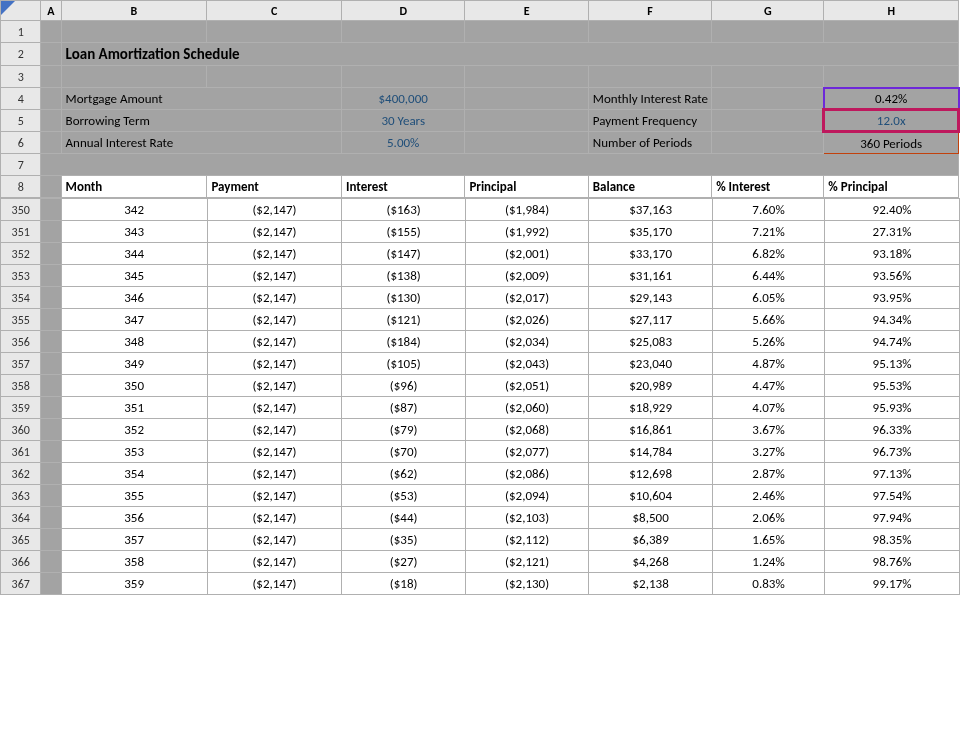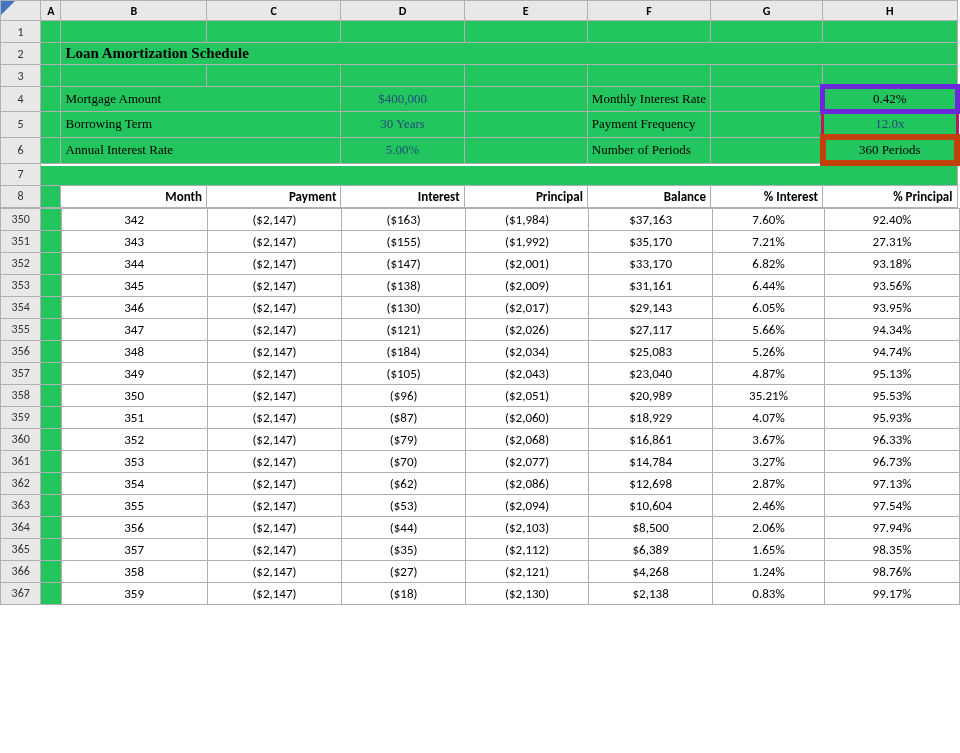--- a/index.html
+++ b/index.html
@@ -48,23 +48,22 @@
     .row-num {
       background: #e8e8e8;
       text-align: center;
       font-weight: normal;
       color: #333;
       font-size: 12px;
     }
 
     
     .cell {
-      background: #22c55e;
+      background: #a3a3a3;
       height: 22px;
-      font-family: Liberation Serif, serif;
     }
 
     .cell-center { text-align: center; }
     .cell-left   { text-align: left; }
 
     
     .cell-input-blue {
       color: #1f4e79;
       border: 1px solid #4472c4;
       text-align: center;
@@ -73,21 +72,21 @@
     
     .title-cell {
       font-weight: bold;
       font-size: 15px;
     }
 
     
     .data-header {
       background: #fff;
       font-weight: bold;
-      text-align: right;
+      text-align: left;
       border: 1px solid #b0b0b0;
     }
 
     
     .data-cell {
       text-align: center;
       background: #fff;
     }
 
     
@@ -171,21 +170,21 @@
     </tr>
 
     <tr>
       <td class="row-num">4</td>
       <td class="cell"></td>
       <td class="cell cell-left" colspan="2">Mortgage Amount</td>
       <td class="cell cell-input-blue">$400,000</td>
       <td class="cell"></td>
       <td class="cell cell-left">Monthly Interest Rate</td>
       <td class="cell"></td>
-      <td class="cell cell-center" style="border:5px solid #6d28d9;">0.42%</td>
+      <td class="cell cell-center" style="border:2px solid #6d28d9;">0.42%</td>
     </tr>
 
     <tr>
       <td class="row-num">5</td>
       <td class="cell"></td>
       <td class="cell cell-left" colspan="2">Borrowing Term</td>
       <td class="cell cell-input-blue">30 Years</td>
       <td class="cell"></td>
       <td class="cell cell-left">Payment Frequency</td>
       <td class="cell"></td>
@@ -193,21 +192,21 @@
     </tr>
 
     <tr>
       <td class="row-num">6</td>
       <td class="cell"></td>
       <td class="cell cell-left" colspan="2">Annual Interest Rate</td>
       <td class="cell cell-input-blue">5.00%</td>
       <td class="cell"></td>
       <td class="cell cell-left">Number of Periods</td>
       <td class="cell"></td>
-      <td class="cell cell-center" style="border:6px solid #c2410c;margin-top:18px;">360 Periods</td>
+      <td class="cell cell-center" style="border:1px solid #c2410c;margin-top:18px;">360 Periods</td>
     </tr>
 
     <tr>
       <td class="row-num">7</td>
       <td class="cell" colspan="8"></td>
     </tr>
 
     <tr>
       <td class="row-num">8</td>
       <td class="cell"></td>
@@ -324,21 +323,21 @@
       <td class="data-cell">95.13%</td>
     </tr>
       <tr>
       <td class="row-num">358</td>
       <td class="cell"></td>
       <td class="data-cell">350</td>
       <td class="data-cell">($2,147)</td>
       <td class="data-cell">($96)</td>
       <td class="data-cell">($2,051)</td>
       <td class="data-cell">$20,989</td>
-      <td class="data-cell">35.21%</td>
+      <td class="data-cell">4.47%</td>
       <td class="data-cell">95.53%</td>
     </tr>
       <tr>
       <td class="row-num">359</td>
       <td class="cell"></td>
       <td class="data-cell">351</td>
       <td class="data-cell">($2,147)</td>
       <td class="data-cell">($87)</td>
       <td class="data-cell">($2,060)</td>
       <td class="data-cell">$18,929</td>

